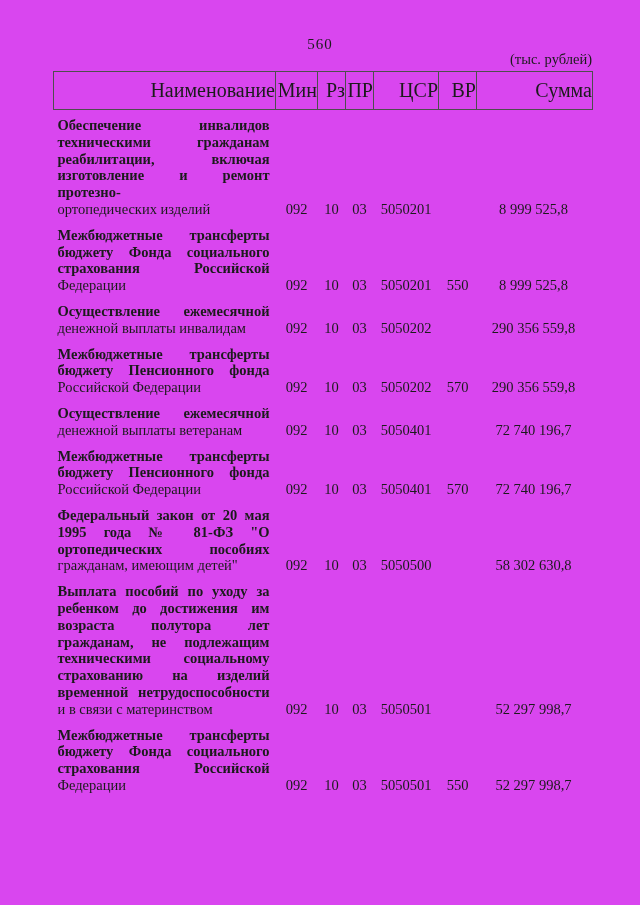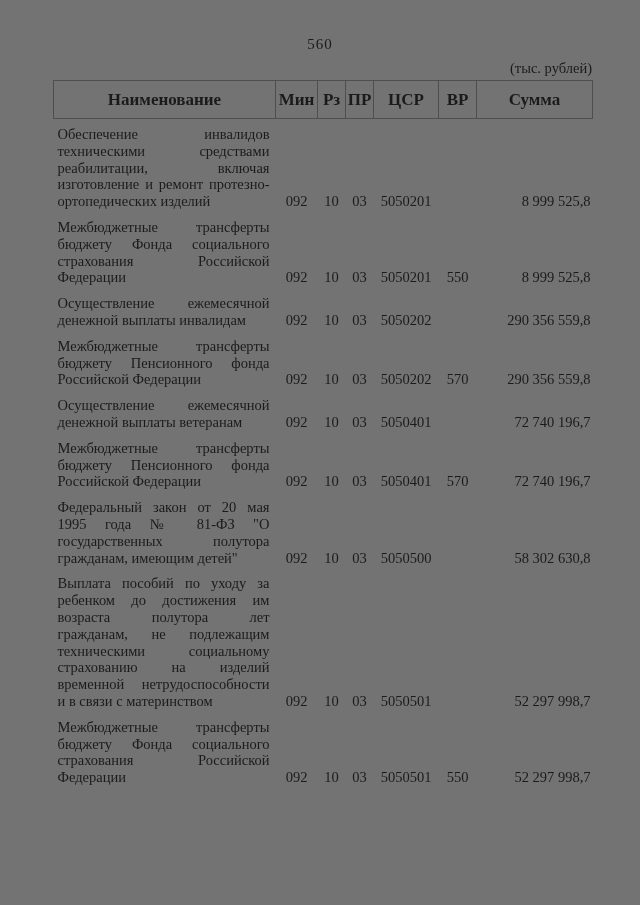--- a/index.html
+++ b/index.html
@@ -2,62 +2,62 @@
 <html><head>
 <meta charset="utf-8">
 <style>
   html, body { margin: 0; padding: 0; }
   body {
     width: 640px; height: 905px;
     background: #ffffff;
     color: #1b1b1b;
     font-family: "Liberation Serif", serif;
   }
-  .page { position: relative; width: 640px; height: 905px; overflow: hidden; background: #737373; }
+  .page { position: relative; width: 640px; height: 905px; overflow: hidden; background: #d946ef; }
 
   .page-number {
     margin-top: 37px;
     text-align: center;
     font-size: 15px; line-height: 15px;
     letter-spacing: 1px;
   }
   .units-note {
-    margin-top: 9px; margin-right: 48px;
+    margin-right: 48px;
     text-align: right;
     font-size: 14.5px; line-height: 15px;
   }
 
   table.budget {
     border-collapse: collapse;
     table-layout: fixed;
     margin: 4px 0 0 53px;
     width: 539px;
   }
   thead th {
     border: 1.5px solid #4e4e4e;
-    font-weight: bold;
-    font-size: 17px;
+    font-weight: normal;
+    font-size: 20px;
     height: 37px;
-    text-align: center;
+    text-align: right;
     vertical-align: middle;
     padding: 0;
   }
   tbody td {
     vertical-align: bottom;
     font-size: 14.5px;
     line-height: 16.8px;
     padding: 9px 0 0 0;
     text-align: center;
   }
   tbody tr:first-child td { padding-top: 7px; }
   td.c-name { text-align: left; padding-left: 4px; }
   .name-block { width: 212px; }
-  .jl { text-align: justify; text-align-last: justify; }
+  .jl { text-align: justify; text-align-last: justify; font-weight: bold; }
   .ll { text-align: left; text-align-last: left; }
-  td.c-sum { text-align: right; padding-right: 2px; }
+  td.c-sum { padding-right: 2px; }
 </style>
 </head>
 <body>
 
 <div class="page">
 
   <div class="page-number">560</div>
   <div class="units-note">(тыс. рублей)</div>
 
   <table class="budget">
@@ -80,21 +80,21 @@
         <th>ВР</th>
         <th>Сумма</th>
       </tr>
     </thead>
     <tbody>
 
       <tr>
         <td class="c-name">
           <div class="name-block">
             <div class="jl">Обеспечение инвалидов</div>
-            <div class="jl">техническими средствами</div>
+            <div class="jl">техническими гражданам</div>
             <div class="jl">реабилитации, включая</div>
             <div class="jl">изготовление и ремонт протезно-</div>
             <div class="ll">ортопедических изделий</div>
           </div>
         </td>
         <td>092</td>
         <td>10</td>
         <td>03</td>
         <td>5050201</td>
         <td></td>
@@ -179,21 +179,21 @@
         <td>5050401</td>
         <td>570</td>
         <td class="c-sum">72 740 196,7</td>
       </tr>
 
       <tr>
         <td class="c-name">
           <div class="name-block">
             <div class="jl">Федеральный закон от 20 мая</div>
             <div class="jl">1995 года № 81-ФЗ "О</div>
-            <div class="jl">государственных полутора</div>
+            <div class="jl">ортопедических пособиях</div>
             <div class="ll">гражданам, имеющим детей"</div>
           </div>
         </td>
         <td>092</td>
         <td>10</td>
         <td>03</td>
         <td>5050500</td>
         <td></td>
         <td class="c-sum">58 302 630,8</td>
       </tr>

